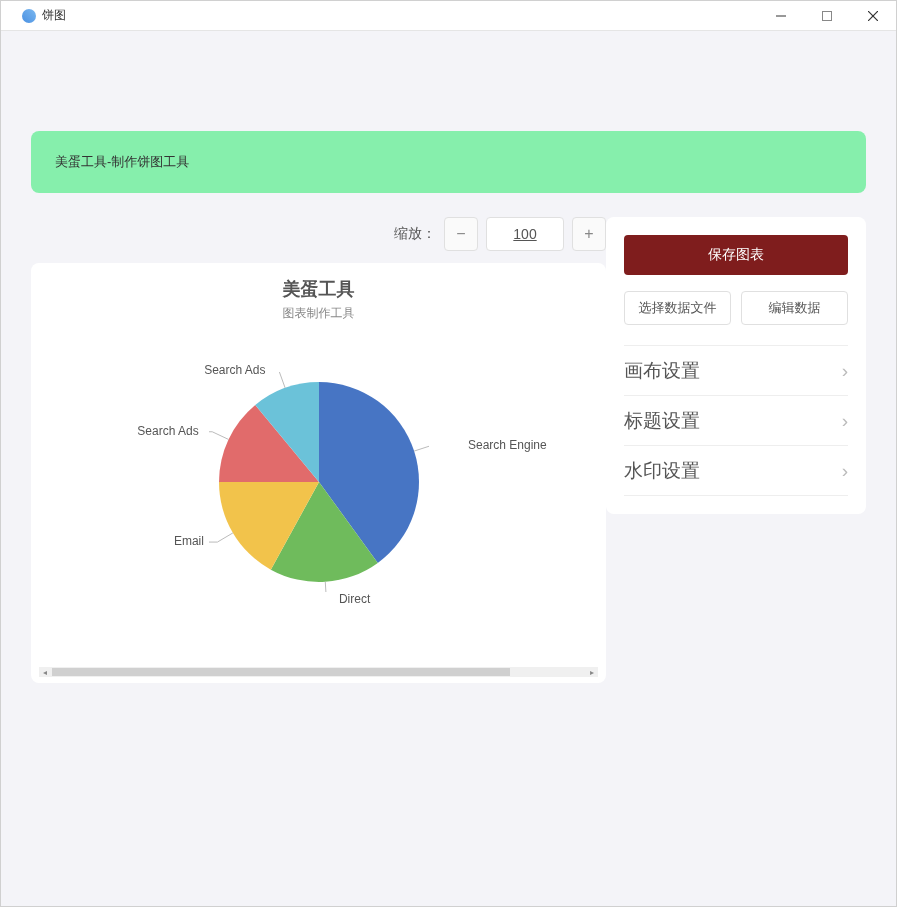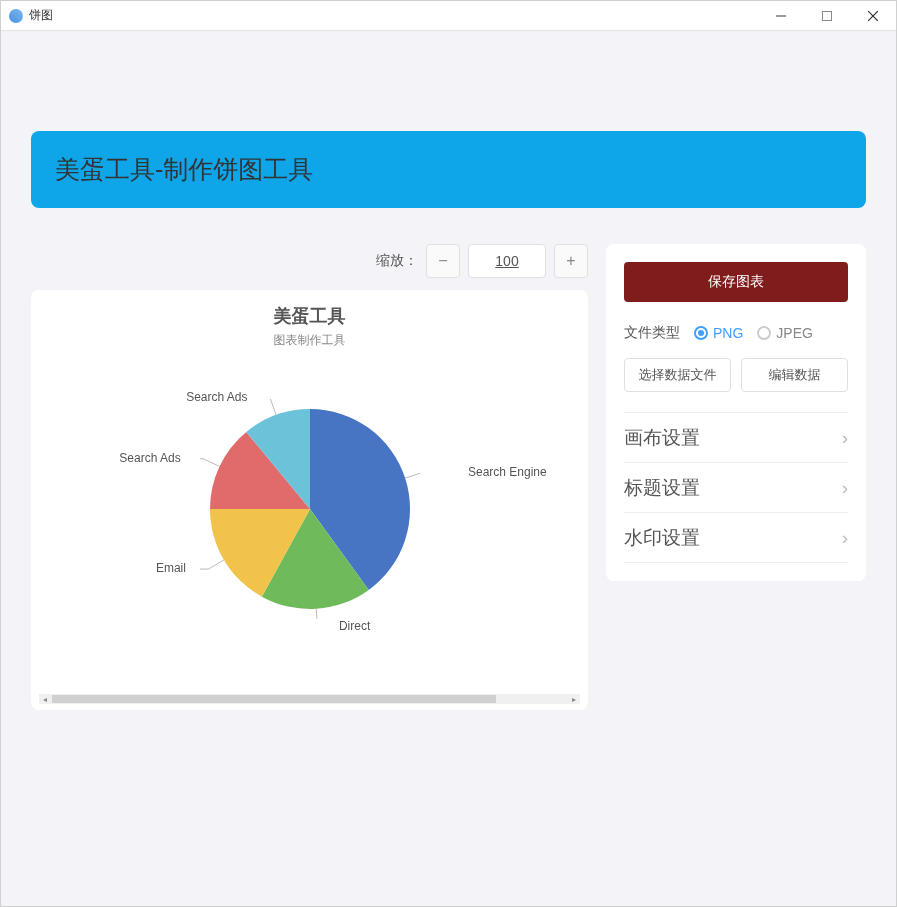--- a/index.html
+++ b/index.html
@@ -7,48 +7,48 @@
   width: 897px; height: 907px;
   font-family: "Microsoft YaHei", "PingFang SC", sans-serif;
   background: #f4f4f8;
   border: 1px solid #d0d0d0;
   overflow: hidden;
 }
 .titlebar {
   height: 30px;
   background: #fff;
   display: flex; align-items: center;
-  padding: 0 0 0 8px;
+  padding: 0 0 0 21px;
   border-bottom: 1px solid #e5e5e5;
 }
 .app-icon {
   width: 14px; height: 14px;
   border-radius: 50%;
   background: linear-gradient(45deg,#4a90e2,#7bb8f0);
   margin-right: 6px;
 }
 .title { font-size: 12px; color: #333; }
 .winbtns { margin-left: auto; display: flex; }
 .winbtn {
   width: 46px; height: 30px;
   display: flex; align-items: center; justify-content: center;
   color: #333; font-size: 13px;
 }
 .winbtn svg { width: 10px; height: 10px; }
 .content { padding: 100px 30px 0 30px; }
 .header-card {
-  background: #0ea5e9;
+  background: #86efac;
   border-radius: 8px;
   padding: 22px 24px;
-  font-size: 25px;
+  font-size: 13px;
   color: #333;
 }
 .workarea {
-  display: flex; gap: 18px;
-  margin-top: 36px;
+  display: flex; 
+  margin-top: 24px;
   align-items: flex-start;
 }
 .left-col { flex: 1; }
 .zoom-row {
   display: flex; align-items: center; justify-content: flex-end;
   gap: 8px;
   margin-bottom: 12px;
   color: #555;
   font-size: 14px;
 }
@@ -260,31 +260,20 @@
           <div class="thumb"></div>
           <div style="flex:1"></div>
           <div class="arrow">▸</div>
         </div>
       </div>
     </div>
 
     <div class="right-col">
       <button class="save-btn">保存图表</button>
 
-      <div class="ftype-row">
-        <span class="ftype-label">文件类型</span>
-        <div class="radio on">
-          <div class="dot"></div>
-          <span>PNG</span>
-        </div>
-        <div class="radio off">
-          <div class="dot"></div>
-          <span>JPEG</span>
-        </div>
-      </div>
 
       <div class="file-btns">
         <button class="ghost-btn">选择数据文件</button>
         <button class="ghost-btn">编辑数据</button>
       </div>
 
       <div class="setting-row">
         <span>画布设置</span>
         <span class="chev">›</span>
       </div>

